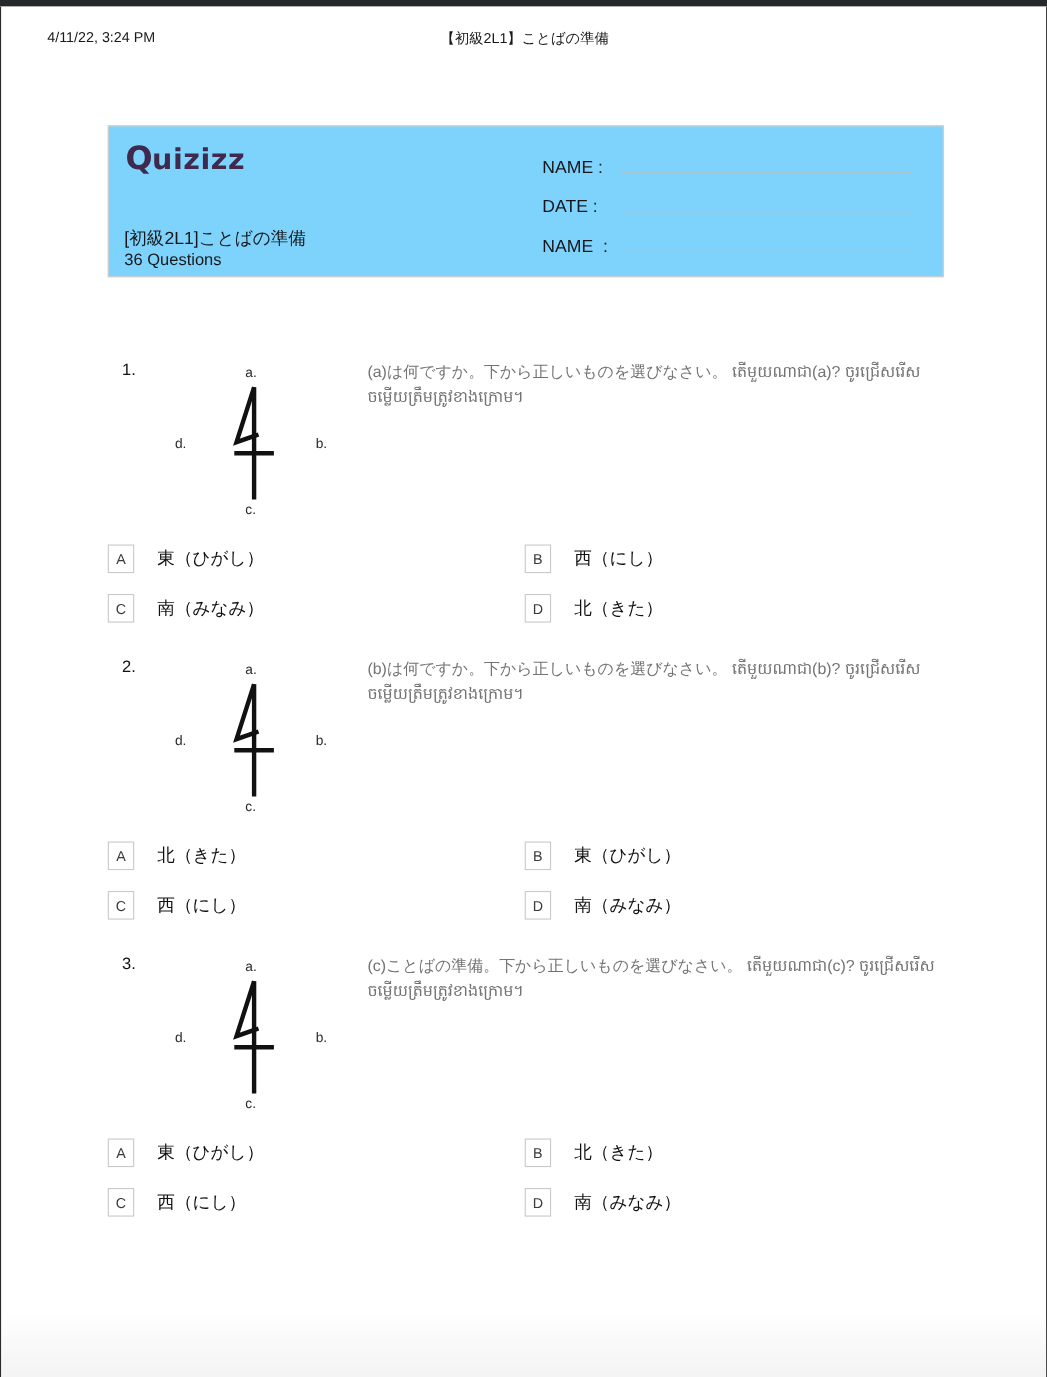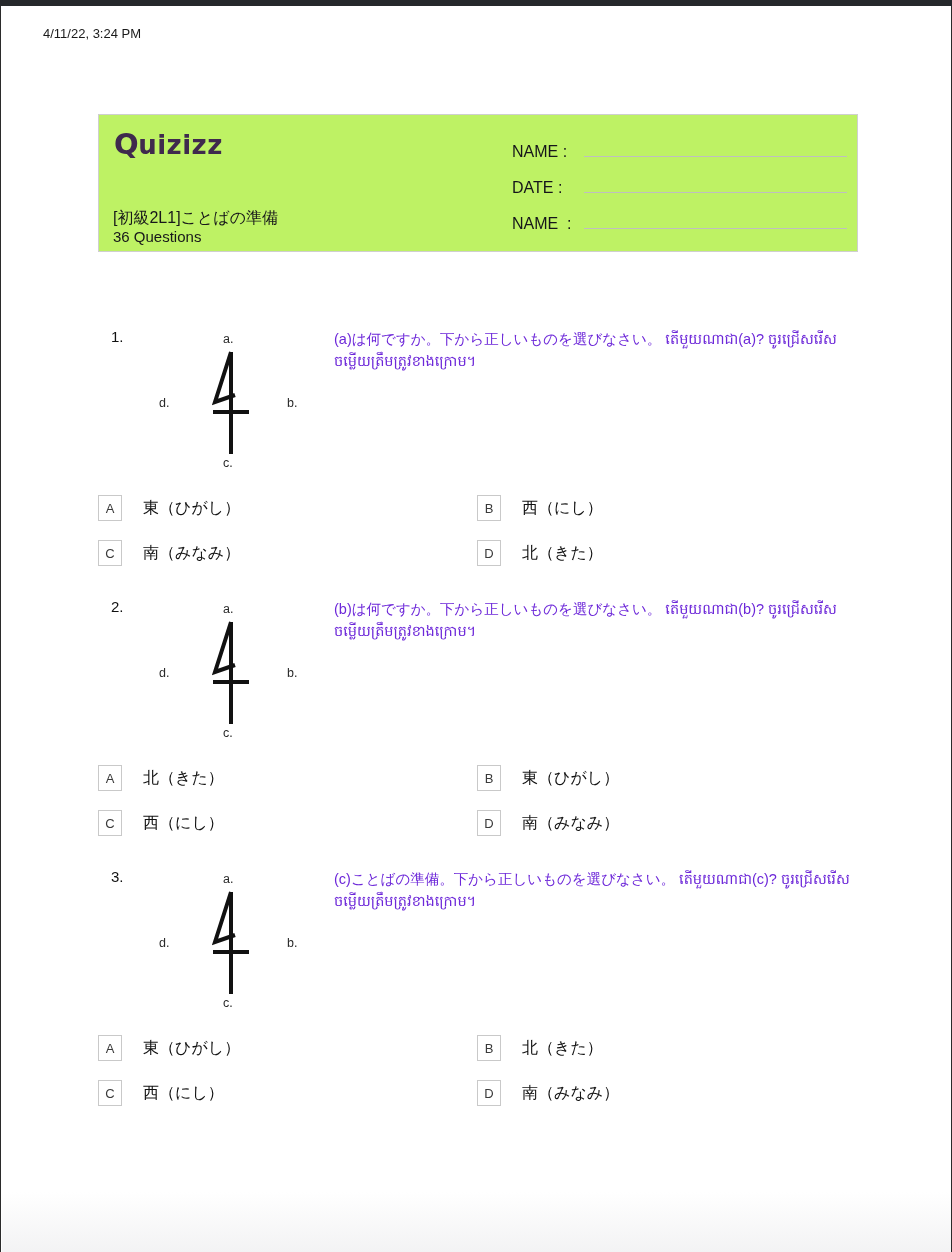--- a/index.html
+++ b/index.html
@@ -72,21 +72,21 @@
 
   
   .quiz-box {
     position: absolute;
     left: 97px;
     top: 108px;
     width: 760px;
     height: 138px;
     border: 1px solid #cfcfcf;
     box-sizing: border-box;
-    background: #bef264;
+    background: #7dd3fc;
   }
   .logo {
     position: absolute;
     left: 15px;
     top: 15px;
     font-size: 26px;
     font-weight: bold;
     letter-spacing: -0.5px;
     color: #3f2a4d;
     line-height: 1;
@@ -107,21 +107,21 @@
     position: absolute;
     left: 14px;
     top: 112px;
     font-size: 15px;
     color: #17171a;
     line-height: 1.35;
     white-space: nowrap;
   }
   .meta-fields {
     position: absolute;
-    left: 413px;
+    left: 394px;
     top: 23px;
     width: 335px;
   }
   .meta-row {
     display: flex;
     align-items: baseline;
     height: 36px;
   }
   .meta-label {
     font-size: 16px;
@@ -145,21 +145,21 @@
     font-size: 15px;
     color: #111;
   }
   .q-text {
     position: absolute;
     left: 333px;
     top: 0;
     width: 520px;
     font-size: 14.5px;
     line-height: 1.55;
-    color: #6d28d9;
+    color: #737373;
     word-wrap: break-word;
   }
 
   
   .compass {
     position: absolute;
     left: 140px;
     top: 0;
     width: 180px;
     height: 148px;
@@ -207,20 +207,21 @@
 </style>
 </head>
 <body>
 
 <div class="top-chrome-bar"></div>
 
 <div class="page-sheet">
 
   <div class="print-header">
     <div class="ph-date">4/11/22, 3:24 PM</div>
+    <div class="ph-title">【初級2L1】ことばの準備</div>
   </div>
 
   <div class="quiz-box">
     <div class="logo"><span class="lg-q">Q</span><span class="lg-rest">uizizz</span></div>
     <div class="quiz-title">[初級2L1]ことばの準備</div>
     <div class="quiz-count">36 Questions</div>
 
     <div class="meta-fields">
       <div class="meta-row">
         <span class="meta-label">NAME :</span>

